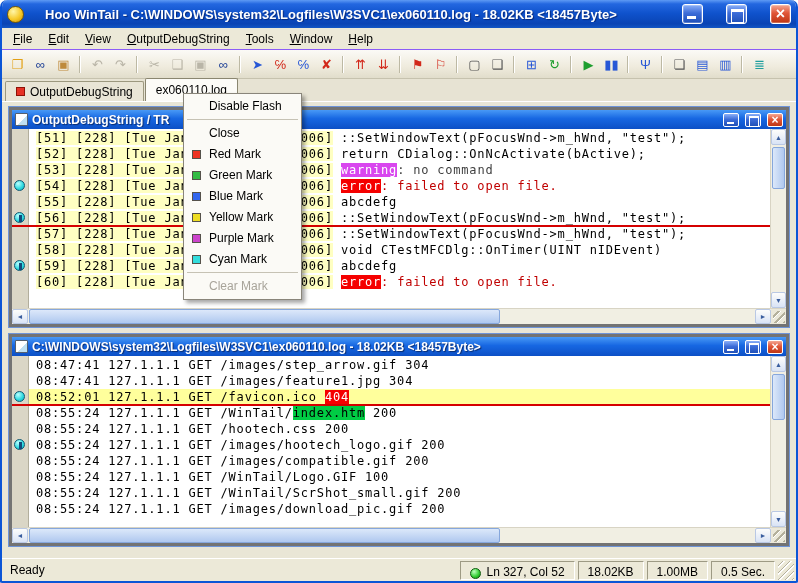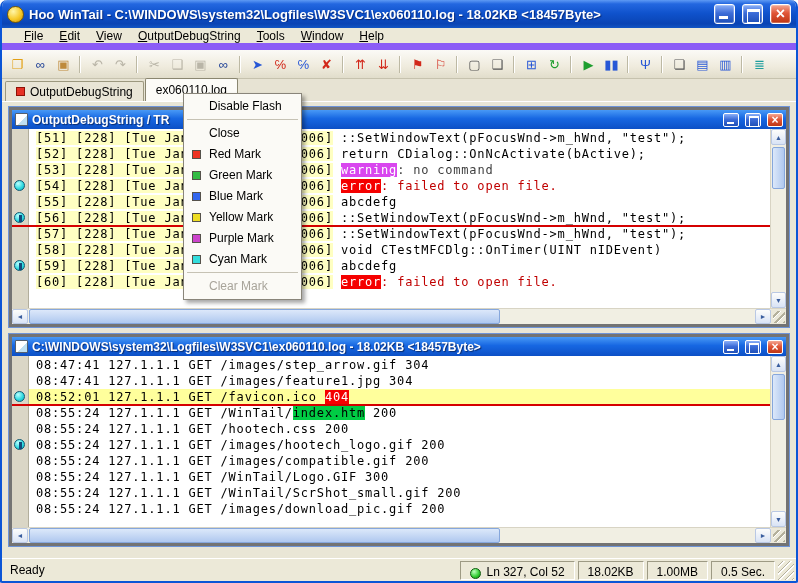--- a/index.html
+++ b/index.html
@@ -1,31 +1,31 @@
 <!DOCTYPE html>
 <html><head>
 <meta charset="utf-8">
 <style>
   *{box-sizing:border-box;margin:0;padding:0}
   html,body{width:798px;height:583px;background:#fff}
   body{font-family:"Liberation Sans",sans-serif;font-size:12px;color:#000}
   .screen{width:798px;height:583px;display:flex;flex-direction:column;background:#ECE9D8;border:2px solid #0B55D6;border-top:none;border-radius:7px 7px 2px 2px;overflow:hidden;position:relative}
 
   
-  .titlebar{flex:none;height:28px;background:linear-gradient(180deg,#5E9AF4 0%,#2367E0 14%,#0F52CC 48%,#0A44B4 85%,#1356C4 100%);display:flex;align-items:center;padding:0 5px;gap:5px}
+  .titlebar{flex:none;height:28px;background:linear-gradient(180deg,#5E9AF4 0%,#2367E0 14%,#0F52CC 48%,#0A44B4 85%,#1356C4 100%);display:flex;align-items:center;padding:0 5px;gap:21px}
   .app-icon{width:17px;height:17px;border-radius:50%;background:radial-gradient(circle at 35% 30%,#FFF6A8,#F6C928 55%,#C98E08);border:1px solid #7A5A00;flex:none}
   .titlebar .title{flex:1;color:#fff;font-weight:bold;font-size:13px;white-space:nowrap;overflow:hidden;text-shadow:1px 1px 1px #06297A}
   .cap-btn{position:relative;width:21px;height:20px;margin-left:2px;border:1px solid #fff;border-radius:3px;background:linear-gradient(180deg,#8CB0F8 0%,#3C6CD8 45%,#1F50B8 100%);box-shadow:inset 0 0 0 1px rgba(255,255,255,.25);flex:none}
   .cap-btn.close{background:linear-gradient(180deg,#F4A894 0%,#E05638 45%,#BE3614 100%)}
   .cap-btn.min::after{content:"";position:absolute;left:4px;bottom:4px;width:9px;height:3px;background:#fff}
   .cap-btn.max::after{content:"";position:absolute;left:4px;top:4px;width:11px;height:10px;border:1px solid #fff;border-top-width:3px}
   .cap-btn.close::after{content:"×";position:absolute;inset:0;text-align:center;color:#fff;font-size:16px;font-weight:bold;line-height:18px}
 
   
-  .menubar{flex:none;height:22px;display:flex;align-items:center;background:#ECE9D8;border-bottom:7px solid #8b5cf6;padding-left:14px}
+  .menubar{flex:none;height:22px;display:flex;align-items:center;background:#ECE9D8;border-bottom:1px solid #8b5cf6;padding-left:3px}
   .menu-item{display:inline-block;padding:4px 8px;cursor:default}
   .menu-item::first-letter{text-decoration:underline}
 
   
   .toolbar{flex:none;height:29px;display:flex;align-items:center;background:linear-gradient(180deg,#FBFAF6 0%,#EFEBDD 60%,#E1DDCB 100%);border-bottom:1px solid #C6C2AE;padding:0 4px}
   .tb-btn{position:relative;flex:none;width:23px;height:23px;display:flex;align-items:center;justify-content:center;font-size:13px;border-radius:2px}
   .tb-btn[data-sep]{margin-left:11px}
   .tb-btn[data-sep]::before{content:"";position:absolute;left:-7px;top:3px;bottom:3px;width:1px;background:#BDB9A4;box-shadow:1px 0 0 #fff}
   .tb-btn[data-tone="yellow"]{color:#E2A015}.tb-btn[data-tone="navy"]{color:#1D3F96}
   .tb-btn[data-tone="blue"]{color:#2757D6}.tb-btn[data-tone="red"]{color:#D2281A}
@@ -371,21 +371,21 @@
 
               <div class="row" data-mark="cyan2">
                 <span class="mark"></span><span class="pre">08:55:24 127.1.1.1 GET /images/hootech_logo.gif 200</span><span class="mid"></span><span class="kw"></span><span class="post"></span>
               </div>
 
               <div class="row">
                 <span class="pre">08:55:24 127.1.1.1 GET /images/compatible.gif 200</span><span class="mid"></span><span class="kw"></span><span class="post"></span>
               </div>
 
               <div class="row">
-                <span class="pre">08:55:24 127.1.1.1 GET /WinTail/Logo.GIF 300</span><span class="mid"></span><span class="kw"></span><span class="post"></span>
+                <span class="pre">08:55:24 127.1.1.1 GET /WinTail/Logo.GIF 100</span><span class="mid"></span><span class="kw"></span><span class="post"></span>
               </div>
 
               <div class="row">
                 <span class="pre">08:55:24 127.1.1.1 GET /WinTail/ScrShot_small.gif 200</span><span class="mid"></span><span class="kw"></span><span class="post"></span>
               </div>
 
               <div class="row">
                 <span class="pre">08:55:24 127.1.1.1 GET /images/download_pic.gif 200</span><span class="mid"></span><span class="kw"></span><span class="post"></span>
               </div>
             </div>

